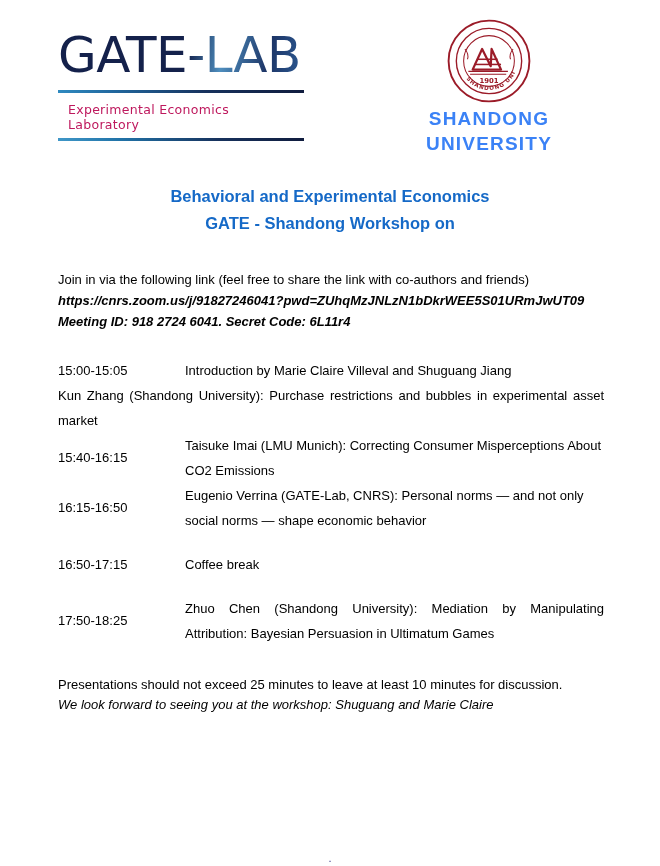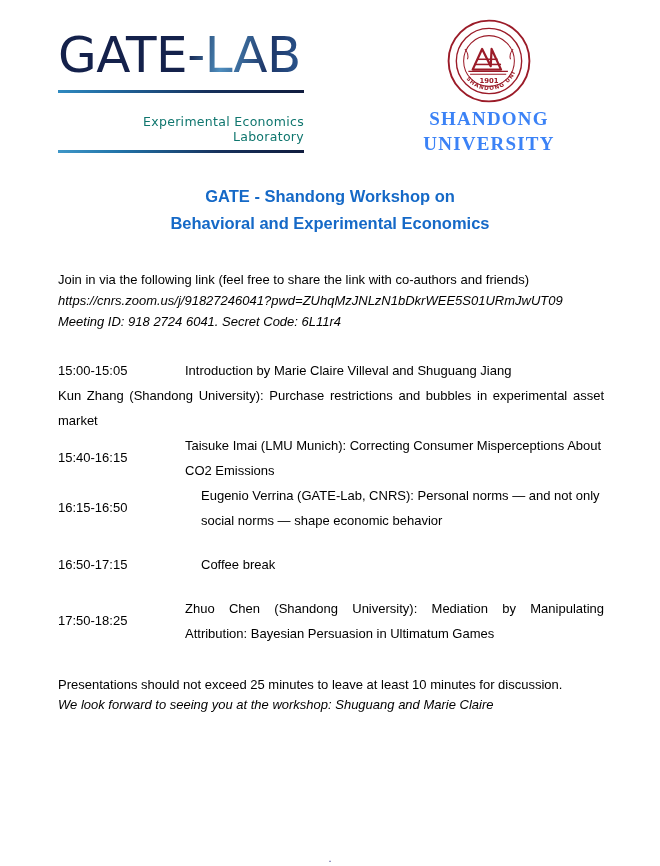--- a/index.html
+++ b/index.html
@@ -40,42 +40,41 @@
     color: transparent;
     font-family: "DejaVu Sans", sans-serif;
   }
   .rule-top {
     margin-top: 4px;
     height: 3px;
     background: linear-gradient(90deg, #2f8ac0 0%, #21689f 22%, #17325d 60%, #101c3e 100%);
   }
   .gate-sub {
     font-size: 12.5px;
-    color: #0f766e;
+    color: #be185d;
     letter-spacing: .3px;
-    padding: 21px 0 6px 10px;
+    padding: 9px 0 6px 10px;
     font-family: "DejaVu Sans", sans-serif;
-    text-align: right;
   }
   .rule-bot {
     height: 3px;
     background: linear-gradient(90deg, #3f97c8 0%, #2173a8 25%, #17325d 65%, #101c3e 100%);
   }
 
   .sdu-logo {
     position: absolute;
     left: 404px;
     top: 18px;
     width: 170px;
     text-align: center;
     color: #3b82f6;
   }
   .sdu-seal { display: block; margin: 0 auto; }
   .sdu-name {
-    font-family: Liberation Serif, serif;
+    font-family: Liberation Sans, sans-serif;
     font-weight: 700;
     font-size: 19px;
     line-height: 1.12;
     letter-spacing: 1.2px;
     margin-top: 4px;
   }
 
   
   .title-block {
     margin-top: 18px;
@@ -86,21 +85,21 @@
     line-height: 1.63;
   }
 
   
   .link-block {
     margin: 32px 0 0 58px;
     width: 546px;
     font-size: 13px;
     line-height: 1.62;
   }
-  .link-block .italic { font-style: italic; }
+  .link-block .italic { font-style: italic; font-weight: bold; }
 
   
   .schedule {
     margin: 26px 0 0 58px;
     width: 546px;
     font-size: 13px;
   }
   .row {
     display: flex;
     align-items: center;
@@ -112,21 +111,21 @@
     white-space: nowrap;
   }
   .row .desc {
     flex: 1 1 auto;
     line-height: 25px;
   }
   .row.justify .desc {
     text-align: justify;
     text-align-last: left;
   }
-  .row.gap-after  { margin-bottom: 19px; gap: 16px; }
+  .row.gap-after  { margin-bottom: 19px; }
 
   
   .footer {
     margin: 30px 0 0 58px;
     width: 548px;
     font-size: 13px;
     line-height: 1.42;
   }
   .footer .justified {
     text-align: justify;
@@ -181,22 +180,22 @@
         <textPath href="#ringBot" startOffset="12%">SHANDONG UNIVERSITY</textPath>
       </text>
     </svg>
     <div class="sdu-name">SHANDONG</div>
     <div class="sdu-name">UNIVERSITY</div>
   </div>
 
 </div>
 
 <div class="title-block">
+  <div>Behavioral and Experimental Economics</div>
   <div>GATE - Shandong Workshop on</div>
-  <div>Behavioral and Experimental Economics</div>
 </div>
 
 <div class="link-block">
   <div>Join in via the following link (feel free to share the link with co-authors and friends)</div>
   <div class="italic">https://cnrs.zoom.us/j/91827246041?pwd=ZUhqMzJNLzN1bDkrWEE5S01URmJwUT09</div>
   <div class="italic">Meeting ID: 918 2724 6041.  Secret Code: 6L11r4</div>
 </div>
 
 <div class="schedule">
 

